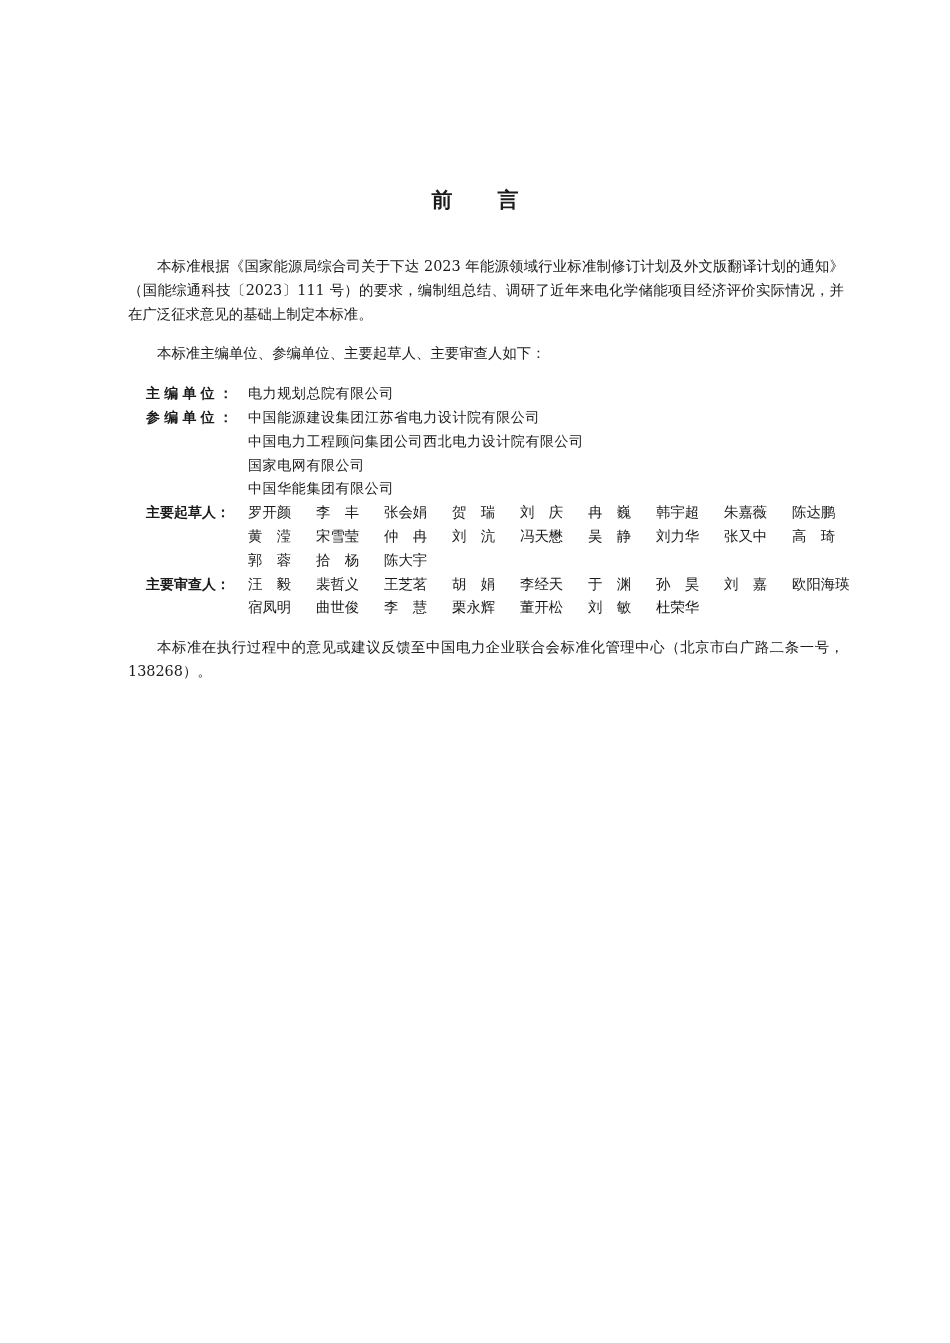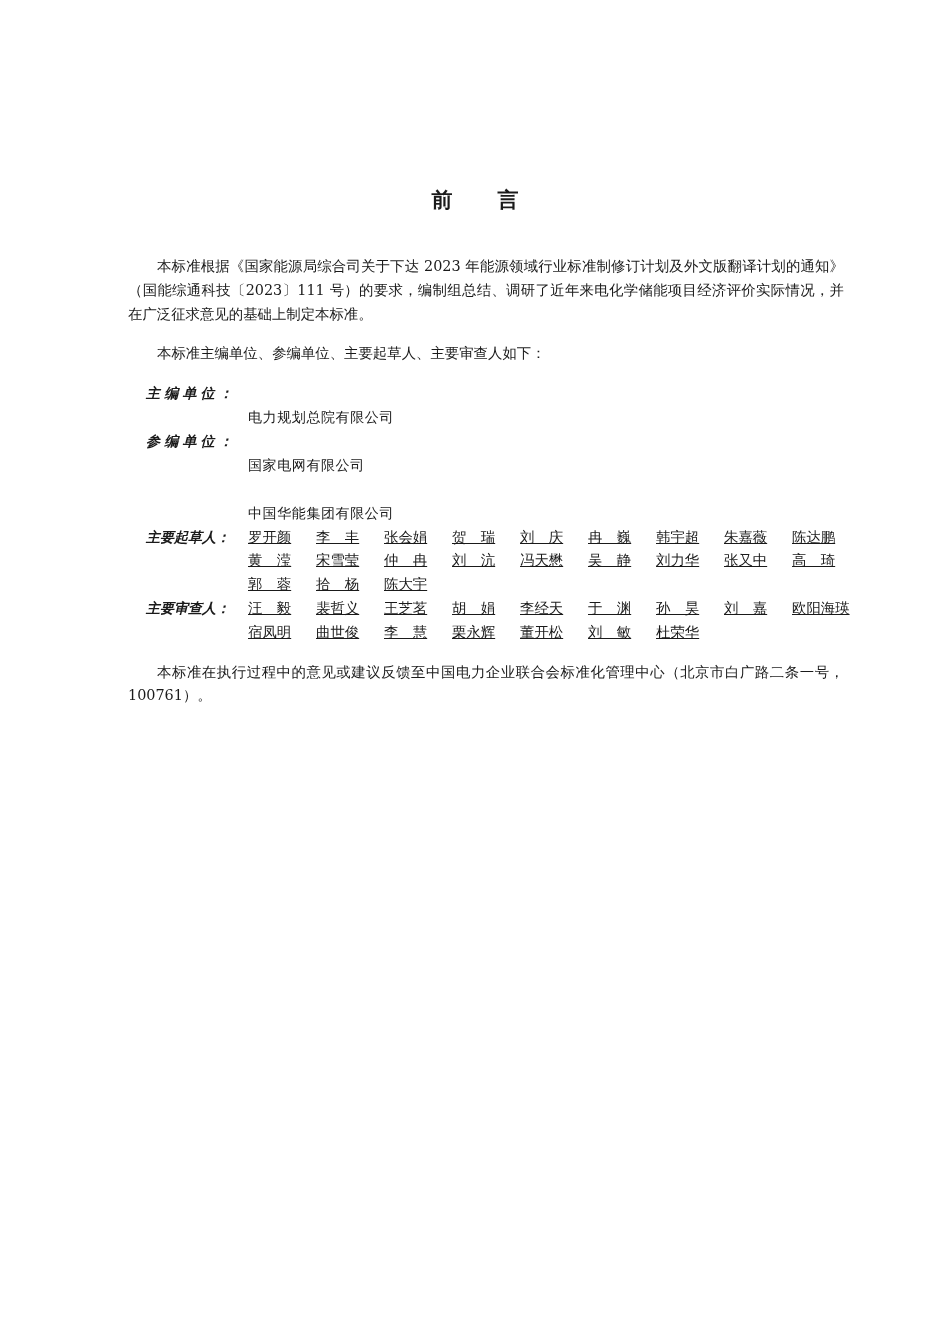--- a/index.html
+++ b/index.html
@@ -9,26 +9,26 @@
   .title { position:absolute; top:172px; left:0; width:950px; text-align:center;
            font-family:"DejaVu Sans","Liberation Sans",sans-serif; font-weight:bold;
            font-size:21px; letter-spacing:0; }
   .title .t1, .title .t2 { display:inline-block; }
   .title .t1 { margin-right:45px; }
   .body { position:absolute; left:112px; top:225px; width:748px;
           font-size:14.4px; line-height:23.8px; }
   .para { text-indent:29px; text-align:justify; text-align-last:left; margin:16px; }
   .row { display:flex; align-items:flex-start; margin-left:34px; }
   .label { width:102px; flex:none; font-family:"DejaVu Sans","Liberation Sans",sans-serif;
-           font-weight:bold; font-size:14px; white-space:nowrap;font-style:italic; }
+           font-weight:bold; font-size:14px; white-space:nowrap; }
   .label.spaced { letter-spacing:4.2px; }
   .vals { flex:1; }
   .org { font-family:"DejaVu Sans","Liberation Sans",sans-serif; font-size:14px;
-         letter-spacing:0.6px; display:block;margin-top:24px; }
-  .names { display:flex; flex-wrap:wrap; width:612px;text-decoration:underline; }
+         letter-spacing:0.6px; display:block; }
+  .names { display:flex; flex-wrap:wrap; width:612px; }
   .name { width:68px; flex:none; white-space:nowrap; font-size:14.4px; }
   .name.wide { width:68px; letter-spacing:0; }
 </style>
 </head>
 <body>
 
 <div class="page">
   <div class="title">
     <span class="t1">前</span><span class="t2">言</span>
   </div>
@@ -40,20 +40,22 @@
     <div class="row">
       <span class="label spaced">主编单位：</span>
       <div class="vals">
         <span class="org">电力规划总院有限公司</span>
       </div>
     </div>
 
     <div class="row">
       <span class="label spaced">参编单位：</span>
       <div class="vals">
+        <span class="org">中国能源建设集团江苏省电力设计院有限公司</span>
+        <span class="org">中国电力工程顾问集团公司西北电力设计院有限公司</span>
         <span class="org">国家电网有限公司</span>
         <span class="org">中国华能集团有限公司</span>
       </div>
     </div>
 
     <div class="row">
       <span class="label">主要起草人：</span>
       <div class="vals names">
         <span class="name">罗开颜</span>
         <span class="name">李　丰</span>
@@ -94,15 +96,15 @@
         <span class="name">宿凤明</span>
         <span class="name">曲世俊</span>
         <span class="name">李　慧</span>
         <span class="name">栗永辉</span>
         <span class="name">董开松</span>
         <span class="name">刘　敏</span>
         <span class="name">杜荣华</span>
       </div>
     </div>
 
-    <p class="para">本标准在执行过程中的意见或建议反馈至中国电力企业联合会标准化管理中心（北京市白广路二条一号，100761）。</p>
+    <p class="para">本标准在执行过程中的意见或建议反馈至中国电力企业联合会标准化管理中心（北京市白广路二条一号，138268）。</p>
   </div>
 </div>
 
 </body></html>

